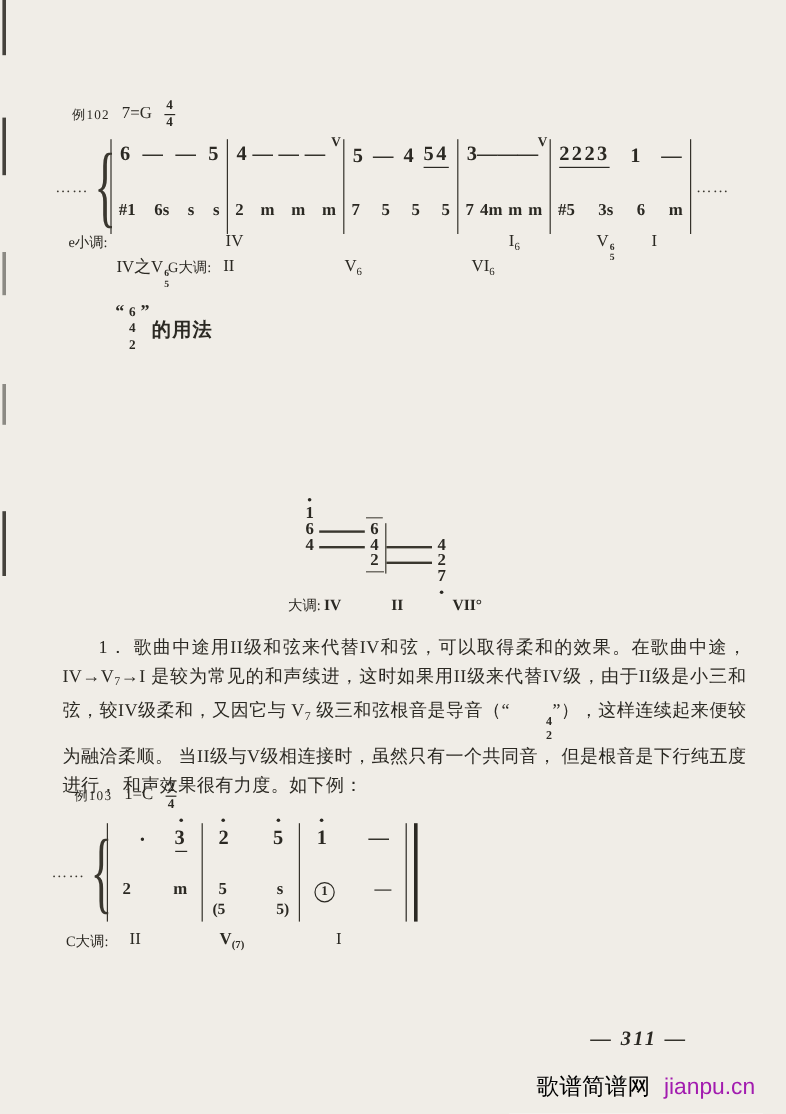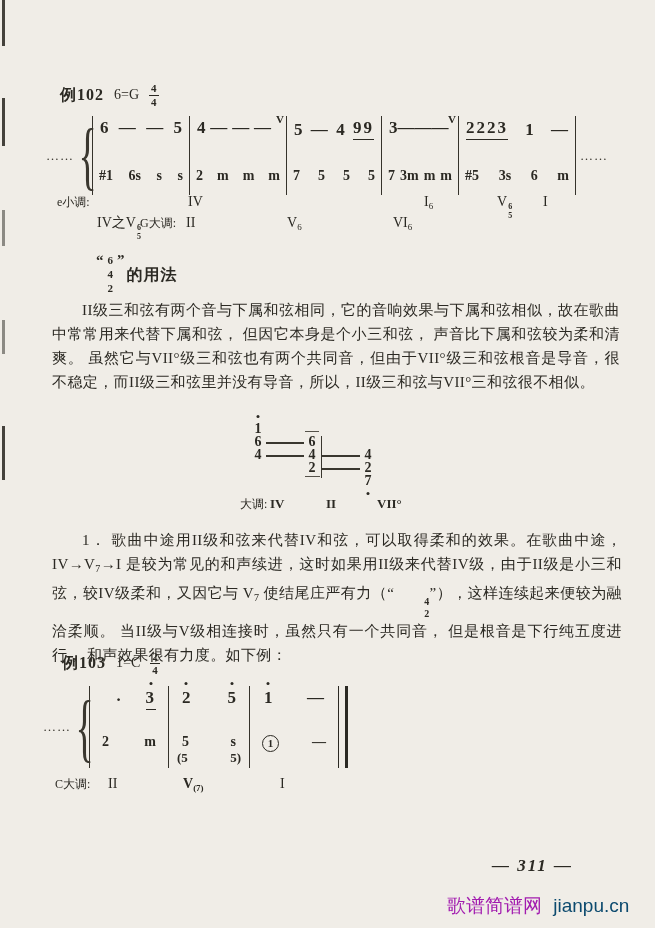--- a/index.html
+++ b/index.html
@@ -25,21 +25,21 @@
   .supv { position:absolute; top:-3px; right:2px; font-size:11px; font-weight:bold; }
   .beam { border-bottom:1.6px solid #2b2923; padding-bottom:1px; letter-spacing:2px; }
   .hidot { position:relative; }
   .hidot::after { content:""; position:absolute; width:3px; height:3px; border-radius:50%; background:#2b2923; top:-6px; left:50%; transform:translateX(-50%); }
   .lodot { position:relative; }
   .lodot::after { content:""; position:absolute; width:3px; height:3px; border-radius:50%; background:#2b2923; bottom:-6px; left:50%; transform:translateX(-50%); }
   .dblbar { width:6px; border-left:1.2px solid #2b2923; border-right:3px solid #2b2923; }
 
   
   .ex-header { position:absolute; font-size:13px; display:flex; align-items:center; gap:10px; }
-  .ex-label { font-weight:bold; font-size:16px; letter-spacing:1px; }
+  .ex-label { font-weight:normal; font-size:11px; letter-spacing:1px; }
   .key-sig { font-size:14px; }
   .frac { display:inline-flex; flex-direction:column; align-items:center; font-size:11px; line-height:1.15; font-weight:bold; }
   .frac .fn { border-bottom:1px solid #2b2923; padding:0 2px; }
 
   
   .an-row { position:absolute; left:0; right:0; height:20px;text-align:right; }
   .an { position:absolute; font-size:14px; white-space:nowrap; }
   .an .cjk { font-size:12px; }
   .figs { display:inline-flex; flex-direction:column; font-size:8px; line-height:1.1; vertical-align:-3px; margin-left:1px; font-weight:bold; }
   .sub { font-size:9px; vertical-align:-3px; }
@@ -61,37 +61,37 @@
   .dg-vline { position:absolute; width:1.4px; background:#3a372f; }
   .dg-tick { position:absolute; height:1.2px; background:#55524a; }
   .dg-lab { position:absolute; font-size:13px; white-space:nowrap;margin-left:18px; }
   .dg-lab .cjk { font-size:12px; }
 
   .circ { display:inline-flex; width:15px; height:15px; border:1.2px solid #2b2923; border-radius:50%; align-items:center; justify-content:center; font-size:11px; font-weight:bold; line-height:1; }
 
   
   .pagenum { position:absolute; font-style:italic; font-weight:bold; font-size:17px; letter-spacing:2px; }
   .watermark { position:absolute; font-size:19px; white-space:nowrap; font-family:"Liberation Sans","DejaVu Sans",sans-serif; }
-  .wm-site { color:#a21caf; }
+  .wm-site { color:#000000; }
   .wm-url { margin-left:6px; }
 </style>
 </head>
 <body>
 
 <div class="page">
 
   <div class="edge-seg" style="top:0;height:46px;"></div>
   <div class="edge-seg" style="top:98px;height:48px;"></div>
   <div class="edge-seg light" style="top:210px;height:36px;"></div>
   <div class="edge-seg light" style="top:320px;height:34px;"></div>
   <div class="edge-seg" style="top:426px;height:54px;"></div>
 
   <div class="ex-header" style="left:60px;top:82px;">
     <span class="ex-label">例102</span>
-    <span class="key-sig">6=G</span>
+    <span class="key-sig">7=G</span>
     <span class="frac">
       <span class="fn">4</span>
       <span>4</span>
     </span>
   </div>
 
   <div class="system" style="left:46px;top:116px;width:575px;height:79px;">
     <span class="lead-dots">……</span>
     <span class="brace">{</span>
     <div class="measures">
@@ -125,41 +125,41 @@
           <span class="note">m</span>
           <span class="note">m</span>
         </div>
       </div>
 
       <div class="measure" style="width:94px;">
         <div class="vrow top">
           <span class="note">5</span>
           <span class="note">—</span>
           <span class="note">4</span>
-          <span class="note beam">99</span>
+          <span class="note beam">54</span>
         </div>
         <div class="vrow bot">
           <span class="note">7</span>
           <span class="note">5</span>
           <span class="note">5</span>
           <span class="note">5</span>
         </div>
       </div>
 
       <div class="measure" style="width:76px;">
         <span class="supv">V</span>
         <div class="vrow top">
           <span class="note">3</span>
           <span class="note">—</span>
           <span class="note">—</span>
           <span class="note" style="margin-right:6px;">—</span>
         </div>
         <div class="vrow bot">
           <span class="note">7</span>
-          <span class="note">3m</span>
+          <span class="note">4m</span>
           <span class="note">m</span>
           <span class="note">m</span>
         </div>
       </div>
 
       <div class="measure" style="width:116px;">
         <div class="vrow top">
           <span class="note beam">2223</span>
           <span class="note">1</span>
           <span class="note">—</span>
@@ -202,21 +202,20 @@
     <span class="qmark">“</span>
     <span class="stack3">
       <span>6</span>
       <span>4</span>
       <span>2</span>
     </span>
     <span class="qmark">”</span>
     <span>的用法</span>
   </div>
 
-  <p class="para" style="left:52px;top:298px;width:568px;margin:0;">II级三和弦有两个音与下属和弦相同，它的音响效果与下属和弦相似，故在歌曲中常常用来代替下属和弦， 但因它本身是个小三和弦， 声音比下属和弦较为柔和清爽。 虽然它与VII°级三和弦也有两个共同音，但由于VII°级三和弦根音是导音，很不稳定，而II级三和弦里并没有导音，所以，II级三和弦与VII°三和弦很不相似。</p>
 
   <div class="diagram" style="left:222px;top:416px;width:210px;height:100px;">
     <span class="dg-n hidot" style="left:30px;top:5px;">1</span>
     <span class="dg-n" style="left:30px;top:18px;">6</span>
     <span class="dg-n" style="left:30px;top:31px;">4</span>
 
     <span class="dg-n" style="left:84px;top:18px;">6</span>
     <span class="dg-n" style="left:84px;top:31px;">4</span>
     <span class="dg-n" style="left:84px;top:44px;">2</span>
 
@@ -231,21 +230,21 @@
     <div class="dg-vline" style="left:99px;top:20px;height:42px;"></div>
     <div class="dg-tick" style="left:83px;top:15px;width:14px;"></div>
     <div class="dg-tick" style="left:83px;top:60px;width:15px;"></div>
 
     <span class="dg-lab" style="left:0;top:80px;"><span class="cjk">大调:</span></span>
     <span class="dg-lab" style="left:30px;top:80px;font-weight:bold;">IV</span>
     <span class="dg-lab" style="left:86px;top:80px;font-weight:bold;">II</span>
     <span class="dg-lab" style="left:137px;top:80px;font-weight:bold;">VII°</span>
   </div>
 
-  <p class="para" style="left:52px;top:528px;width:570px;margin:0;"><span>1． 歌曲中途用II级和弦来代替IV和弦，可以取得柔和的效果。在歌曲中途，IV→V</span><span class="psub">7</span><span>→I 是较为常见的和声续进，这时如果用II级来代替IV级，由于II级是小三和弦，较IV级柔和，又因它与 V</span><span class="psub">7</span><span> 使结尾庄严有力（“</span><span class="stack2">
+  <p class="para" style="left:52px;top:528px;width:570px;margin:0;"><span>1． 歌曲中途用II级和弦来代替IV和弦，可以取得柔和的效果。在歌曲中途，IV→V</span><span class="psub">7</span><span>→I 是较为常见的和声续进，这时如果用II级来代替IV级，由于II级是小三和弦，较IV级柔和，又因它与 V</span><span class="psub">7</span><span> 级三和弦根音是导音（“</span><span class="stack2">
         <span>4</span>
         <span>2</span>
       </span><span>”），这样连续起来便较为融洽柔顺。 当II级与V级相连接时，虽然只有一个共同音， 但是根音是下行纯五度进行， 和声效果很有力度。如下例：</span></p>
 
   <div class="ex-header" style="left:62px;top:650px;">
     <span class="ex-label">例103</span>
     <span class="key-sig">1=C</span>
     <span class="frac">
       <span class="fn">2</span>
       <span>4</span>
@@ -303,16 +302,16 @@
     <span class="an" style="left:108px;">II</span>
     <span class="an" style="left:183px;font-weight:bold;"><span>V</span><span class="sub">(7)</span></span>
     <span class="an" style="left:280px;">I</span>
   </div>
 
 
   <span class="pagenum" style="left:492px;top:856px;font-style:italic;">— 311 —</span>
 
   <div class="watermark" style="left:447px;top:893px;">
     <span class="wm-site">歌谱简谱网</span>
-    <span class="wm-url" style="color: #0c4a6e;">jianpu.cn</span>
+    <span class="wm-url" style="color: #a21caf;">jianpu.cn</span>
   </div>
 
 </div>
 
 </body></html>

